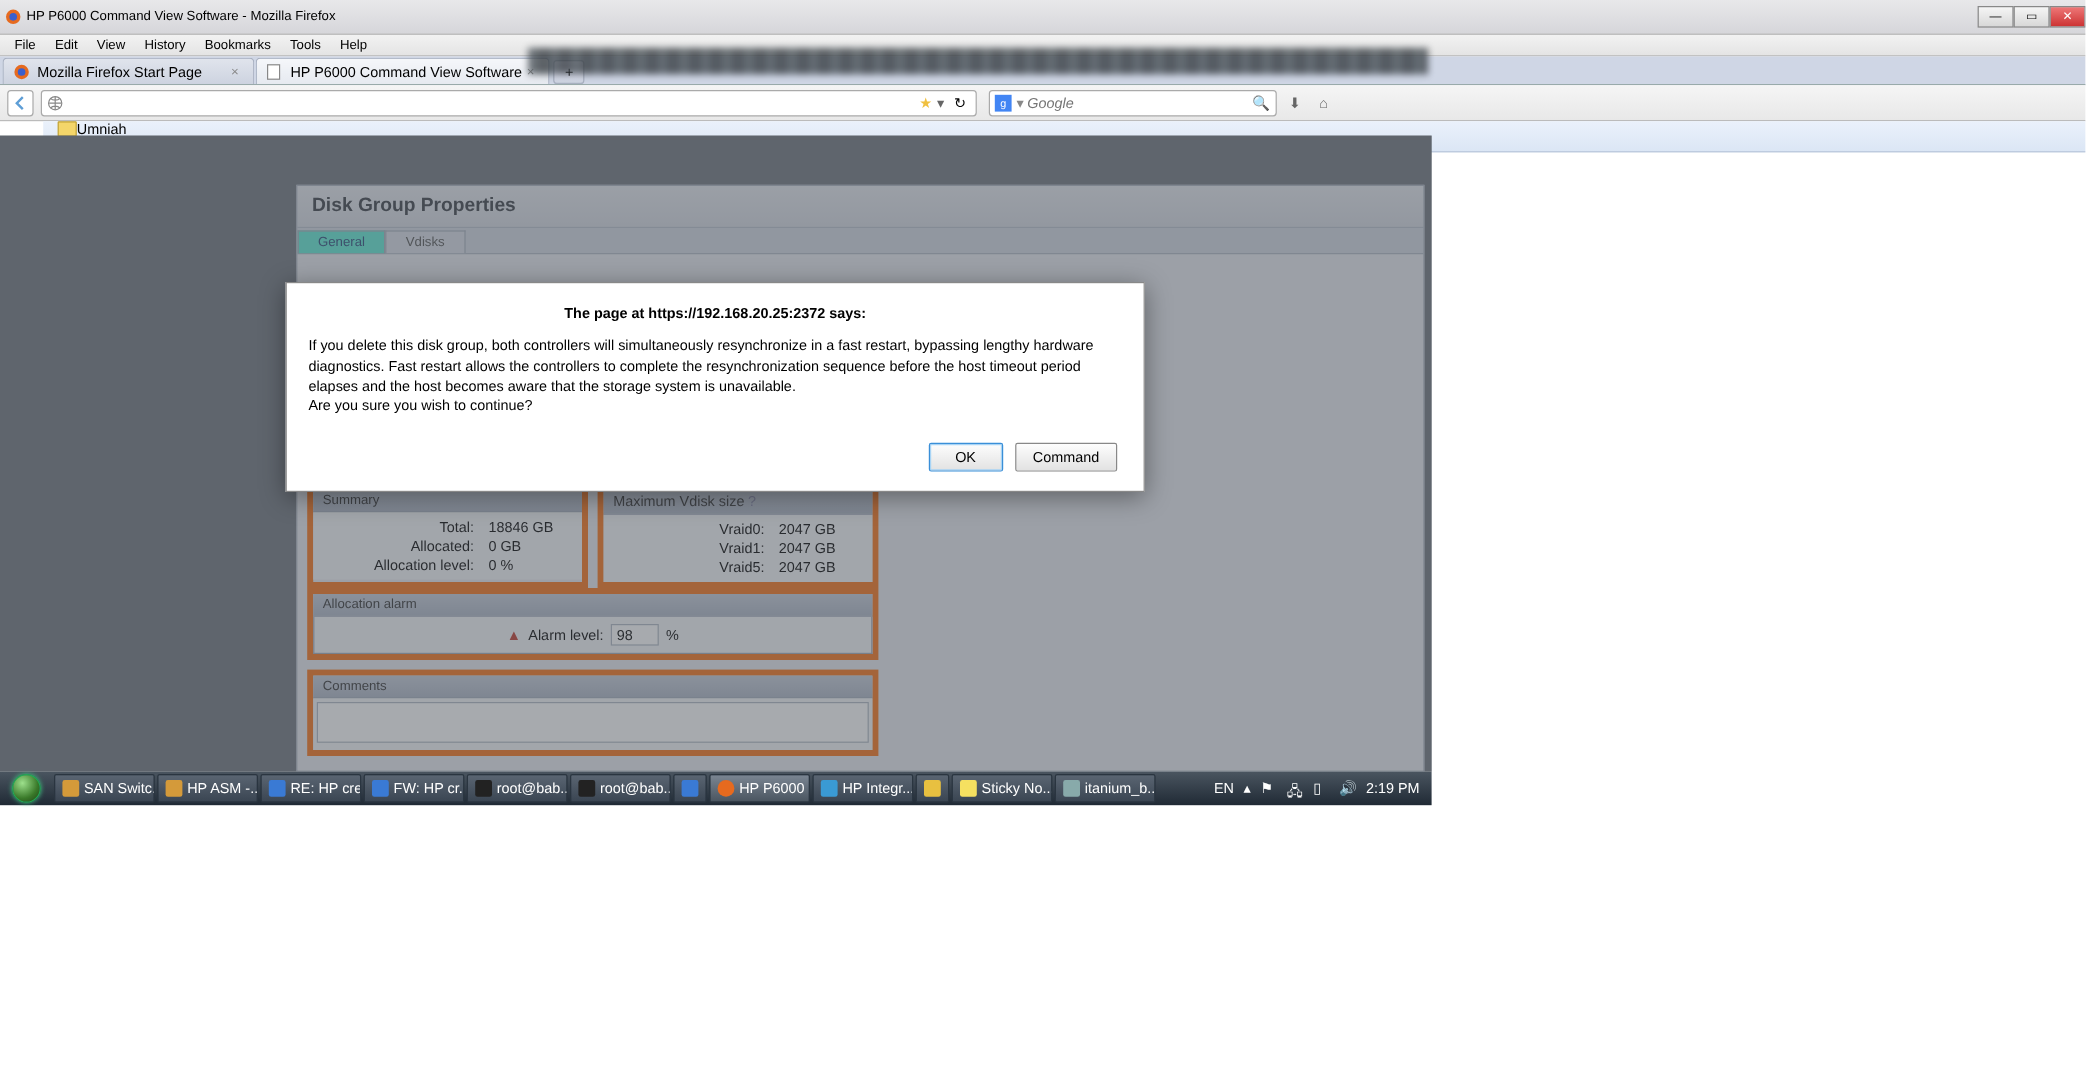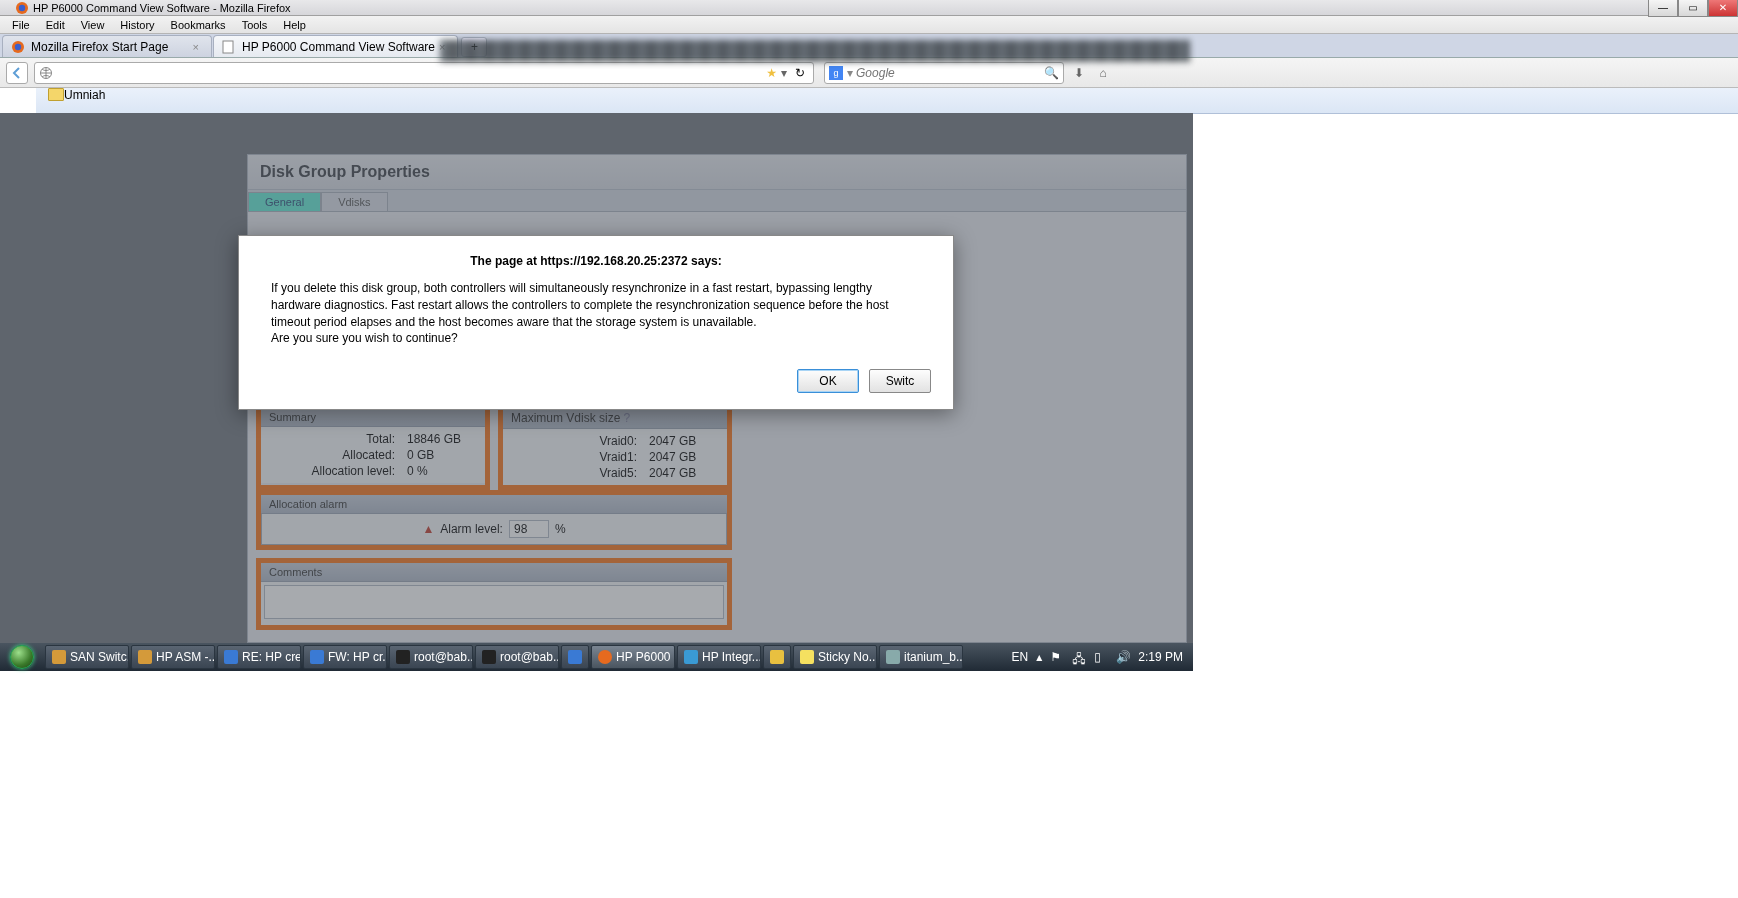--- a/index.html
+++ b/index.html
@@ -1,19 +1,19 @@
 <!DOCTYPE html>
 <html><head>
 <meta charset="utf-8">
 <style>
 * { margin: 0; padding: 0; box-sizing: border-box; font-family: "Segoe UI", Tahoma, sans-serif; font-size: 12px; }
 body { background: #fff; width: 1738px; height: 898px; overflow: hidden; position: relative; }
 
 
-.titlebar { height: 16px; background: linear-gradient(#e8e8ea, #d6d6da); border-bottom: 1px solid #a0a0a0; display: flex; align-items: center; padding-left: 15px; }
+.titlebar { height: 29px; background: linear-gradient(#e8e8ea, #d6d6da); border-bottom: 1px solid #a0a0a0; display: flex; align-items: center; padding-left: 4px; }
 .titlebar-icon { width: 14px; height: 14px; display: inline-flex; align-items: center; justify-content: center; margin-right: 4px; }
 .titlebar-text { font-size: 11px; color: #000; }
 .win-btns { margin-left: auto; display: flex; height: 18px; }
 .win-btn { width: 30px; height: 18px; border: 1px solid #888; background: linear-gradient(#f5f5f5, #d8d8d8); display: flex; align-items: center; justify-content: center; font-size: 10px; }
 .win-btn.close { background: linear-gradient(#e77, #c33); color: #fff; }
 
 
 .menubar { height: 18px; background: linear-gradient(#f2f2f2, #e4e4e4); border-bottom: 1px solid #b5b5b5; display: flex; align-items: center; padding-left: 4px; gap: 0; }
 .menubar span { padding: 2px 8px; font-size: 11px; }
 
@@ -69,21 +69,21 @@
 .warn-tri { color: #c0392b; float: right; margin-right: 4px; }
 
 .alarm-row { display: flex; align-items: center; justify-content: center; gap: 6px; padding: 6px; background: #f5f6f8; border: 1px solid #a0aab8; border-top: none; }
 .alarm-row input { width: 40px; border: 1px solid #b0b8c4; padding: 1px 4px; }
 
 .comments { margin-top: 8px; }
 .comments textarea { width: 100%; height: 34px; border: 1px solid #b0b8c4; resize: none; background: #fff; }
 
 
 .modal { position: absolute; left: 238px; top: 235px; width: 716px; background: #fff; border: 1px solid #888; box-shadow: 0 4px 20px rgba(0,0,0,0.4); z-index: 100; }
-.modal-body { padding: 18px 32px 10px; }
+.modal-body { padding: 18px 18px 10px; }
 .modal-title { text-align: center; font-weight: bold; font-size: 12px; margin-bottom: 12px; }
 .modal-text { font-size: 12px; line-height: 1.4; }
 .modal-btns { display: flex; justify-content: flex-end; gap: 10px; padding: 12px 22px 16px; }
 .modal-btn { min-width: 62px; padding: 4px 14px; border: 1px solid #888; background: linear-gradient(#fdfdfd, #e2e2e2); border-radius: 2px; font-size: 12px; }
 .modal-btn.ok { border: 1px solid #3a8fd8; box-shadow: 0 0 0 1px #a8d4f5 inset; }
 
 
 .taskbar { position: absolute; left: 0; top: 643px; width: 1193px; height: 28px; background: linear-gradient(#4a5560, #202a35); display: flex; align-items: center; }
 .start { width: 44px; height: 28px; display: flex; align-items: center; justify-content: center; }
 .start-orb { width: 24px; height: 24px; border-radius: 50%; background: radial-gradient(circle at 35% 30%, #9de08c, #3a7a2a 60%, #1f4015); border: 1px solid #2a5; box-shadow: 0 0 4px #4c8; }
@@ -257,21 +257,21 @@
 <div class="modal">
   <div class="modal-body">
     <div class="modal-title">The page at https://192.168.20.25:2372 says:</div>
     <div class="modal-text">
       <span>If you delete this disk group, both controllers will simultaneously resynchronize in a fast restart, bypassing lengthy hardware diagnostics. Fast restart allows the controllers to complete the resynchronization sequence before the host timeout period elapses and the host becomes aware that the storage system is unavailable.</span><br>
       <span>Are you sure you wish to continue?</span>
     </div>
   </div>
   <div class="modal-btns">
     <button class="modal-btn ok">OK</button>
-    <button class="modal-btn">Switc</button>
+    <button class="modal-btn">Command</button>
   </div>
 </div>
 
 <div class="taskbar">
   <div class="start">
       <div class="start-orb"></div>
     </div>
   <div class="tb-item">
       <span class="tb-ic" style="background:#d49a3a;"></span>
       <span>SAN Switc...</span>

